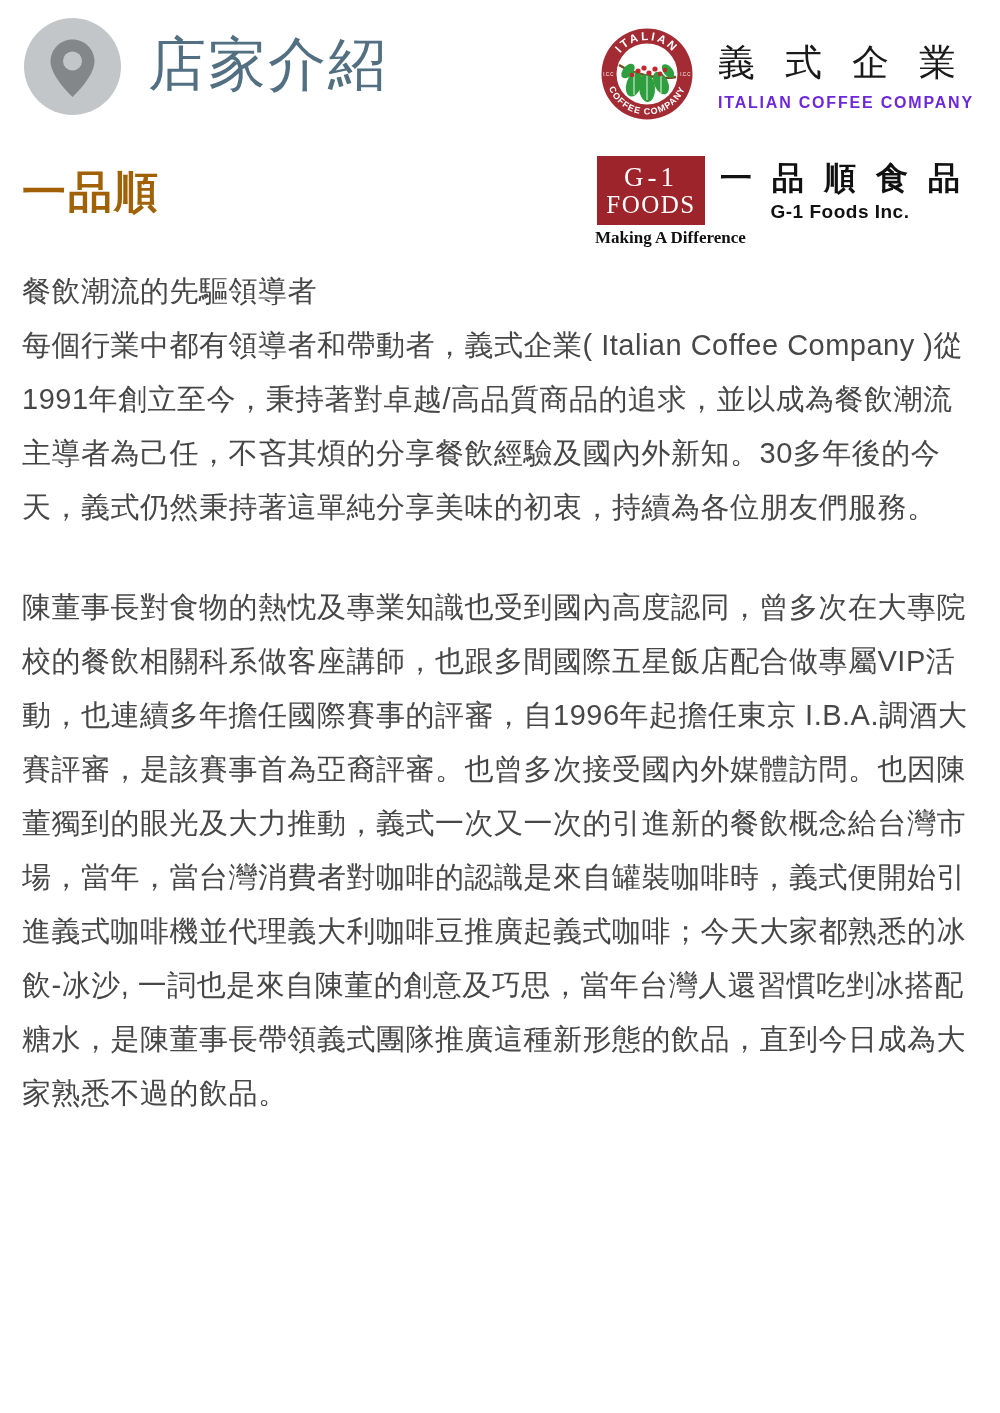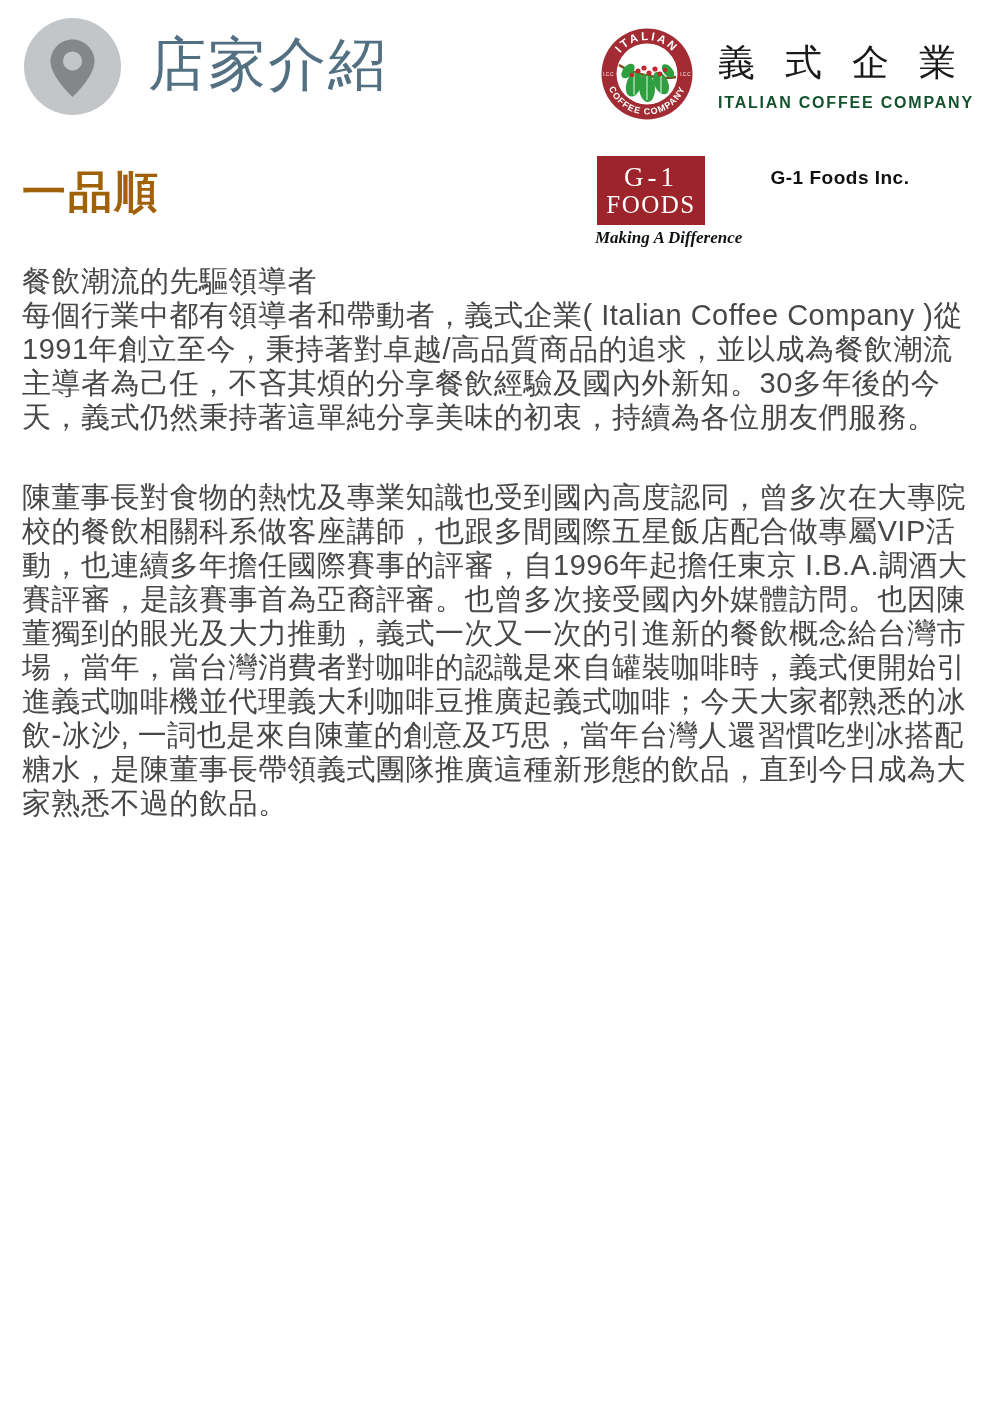--- a/index.html
+++ b/index.html
@@ -27,37 +27,37 @@
 
   .icc-logo { position: absolute; left: 601px; top: 28px; width: 92px; height: 92px; }
 
   .icc-names { position: absolute; left: 718px; top: 44px; width: 252px; }
   .icc-zh {
     font-size: 37px; color: #1a1a1a; font-weight: normal;
     letter-spacing: 30px; white-space: nowrap; line-height: 1.05;
     margin-right: -30px;
   }
   .icc-en {
-    font-size: 16px; font-weight: bold; color: #14532d;
+    font-size: 16px; font-weight: bold; color: #6d28d9;
     letter-spacing: 1.8px; margin-top: 11px; white-space: nowrap;
   }
 
   .g1-logo {
     position: absolute; left: 597px; top: 156px; width: 108px; height: 69px;
     background: #9e242b; color: #ffffff; text-align: center;
     font-family: "Liberation Serif", "DejaVu Serif", serif;
     display: flex; flex-direction: column; justify-content: center;
   }
   .g1-line1 { font-size: 27px; letter-spacing: 4px; line-height: 1.05; }
   .g1-line2 { font-size: 25px; letter-spacing: 1.5px; line-height: 1.1; }
 
   .g1-tagline {
     position: absolute; left: 595px; top: 228px;
     font-family: "Liberation Serif", "DejaVu Serif", serif;
-    font-style: italic; font-weight: bold; font-size: 17px; color: #111111;
+    font-weight: bold; font-size: 17px; color: #111111;
     white-space: nowrap;
   }
 
   .g1-names { position: absolute; left: 720px; top: 162px; width: 260px; }
   .g1-zh {
     font-size: 32px; font-weight: bold; color: #111111;
     letter-spacing: 20px; white-space: nowrap; line-height: 1.05;
     margin-right: -20px;
   }
   .g1-en {
@@ -70,21 +70,21 @@
     position: absolute; left: 22px; top: 168px;
     margin: 0;
     font-size: 44px; font-weight: bold; letter-spacing: 2px;
     color: #a16207; line-height: 1.1;
   }
 
   
   .body-main { padding: 8px 22px 0 22px; }
   .body-par {
     margin: 0 0 46px 0;
-    font-size: 29px; line-height: 34px; letter-spacing: 0.5px;
+    font-size: 29px; line-height: 54px; letter-spacing: 0.5px;
     color: #474747;
     white-space: pre-line;
   }
   .body-par:last-child { margin-bottom: 0; }
 </style>
 </head>
 <body>
 
 <div class="page">
 
@@ -141,20 +141,21 @@
       <div class="icc-en">ITALIAN COFFEE COMPANY</div>
     </div>
 
     <div class="g1-logo">
       <div class="g1-line1">G-1</div>
       <div class="g1-line2">FOODS</div>
     </div>
     <div class="g1-tagline">Making A Difference</div>
 
     <div class="g1-names">
+      <div class="g1-zh">一品順食品</div>
       <div class="g1-en">G-1 Foods Inc.</div>
     </div>
 
     <h2 class="store-name">一品順</h2>
 
   </header>
 
   <main class="body-main">
     <p class="body-par">餐飲潮流的先驅領導者
 每個行業中都有領導者和帶動者，義式企業( Italian Coffee Company )從

